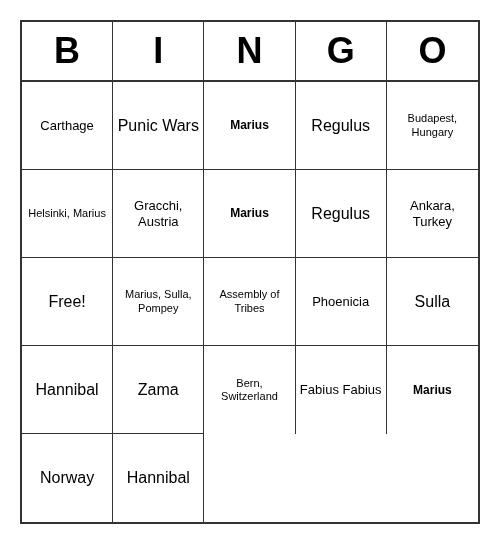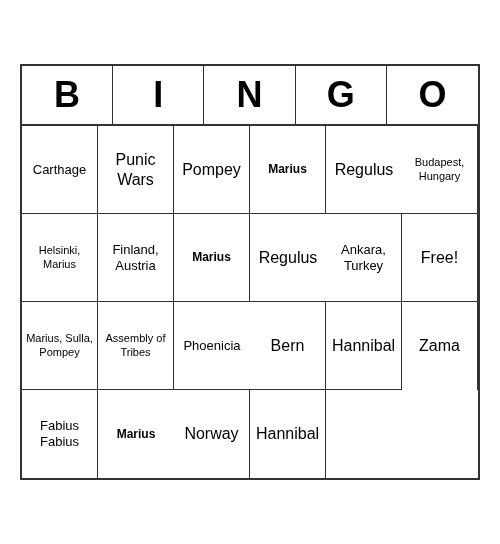--- a/index.html
+++ b/index.html
@@ -23,21 +23,21 @@
     .bingo-header-cell {
       text-align: center;
       padding: 8px 4px;
       font-size: 36px;
       font-weight: bold;
       border-right: 1px solid #333;
     }
     .bingo-header-cell:last-child { border-right: none; }
     .bingo-grid {
       display: grid;
-      grid-template-columns: repeat(6, 1fr);
+      grid-template-columns: repeat(5, 1fr);
     }
     .bingo-cell {
       border-right: 1px solid #333;
       border-bottom: 1px solid #333;
       display: flex;
       align-items: center;
       justify-content: center;
       text-align: center;
       padding: 8px 4px;
       min-height: 88px;
@@ -65,36 +65,33 @@
       <div class="bingo-header-cell">O</div>
     </div>
   <div class="bingo-grid">
   <div class="bingo-cell">
         <span class="cell-text size-sm">Carthage</span>
       </div>
       <div class="bingo-cell">
         <span class="cell-text size-xl">Punic Wars</span>
       </div>
       <div class="bingo-cell">
-        <span class="cell-text size-md">Pompey</span>
-      </div>
-      <div class="bingo-cell">
         <span class="cell-text size-lg">Marius</span>
       </div>
       <div class="bingo-cell">
         <span class="cell-text size-md">Regulus</span>
       </div>
       <div class="bingo-cell">
         <span class="cell-text size-xs">Budapest, Hungary</span>
       </div>
       <div class="bingo-cell">
         <span class="cell-text size-xs">Helsinki, Marius</span>
       </div>
       <div class="bingo-cell">
-        <span class="cell-text size-sm">Finland, Austria</span>
+        <span class="cell-text size-sm">Gracchi, Austria</span>
       </div>
       <div class="bingo-cell">
         <span class="cell-text size-lg">Marius</span>
       </div>
       <div class="bingo-cell">
         <span class="cell-text size-md">Regulus</span>
       </div>
       <div class="bingo-cell">
         <span class="cell-text size-sm">Ankara, Turkey</span>
       </div>
@@ -104,27 +101,30 @@
       <div class="bingo-cell">
         <span class="cell-text size-xs">Marius, Sulla, Pompey</span>
       </div>
       <div class="bingo-cell">
         <span class="cell-text size-xs">Assembly of Tribes</span>
       </div>
       <div class="bingo-cell">
         <span class="cell-text size-sm">Phoenicia</span>
       </div>
       <div class="bingo-cell">
-        <span class="cell-text size-xl">Bern</span>
+        <span class="cell-text size-xl">Sulla</span>
       </div>
       <div class="bingo-cell">
         <span class="cell-text size-md">Hannibal</span>
       </div>
       <div class="bingo-cell">
         <span class="cell-text size-xl">Zama</span>
+      </div>
+      <div class="bingo-cell">
+        <span class="cell-text size-xs">Bern, Switzerland</span>
       </div>
       <div class="bingo-cell">
         <span class="cell-text size-sm">Fabius Fabius</span>
       </div>
       <div class="bingo-cell">
         <span class="cell-text size-lg">Marius</span>
       </div>
       <div class="bingo-cell">
         <span class="cell-text size-xl">Norway</span>
       </div>

